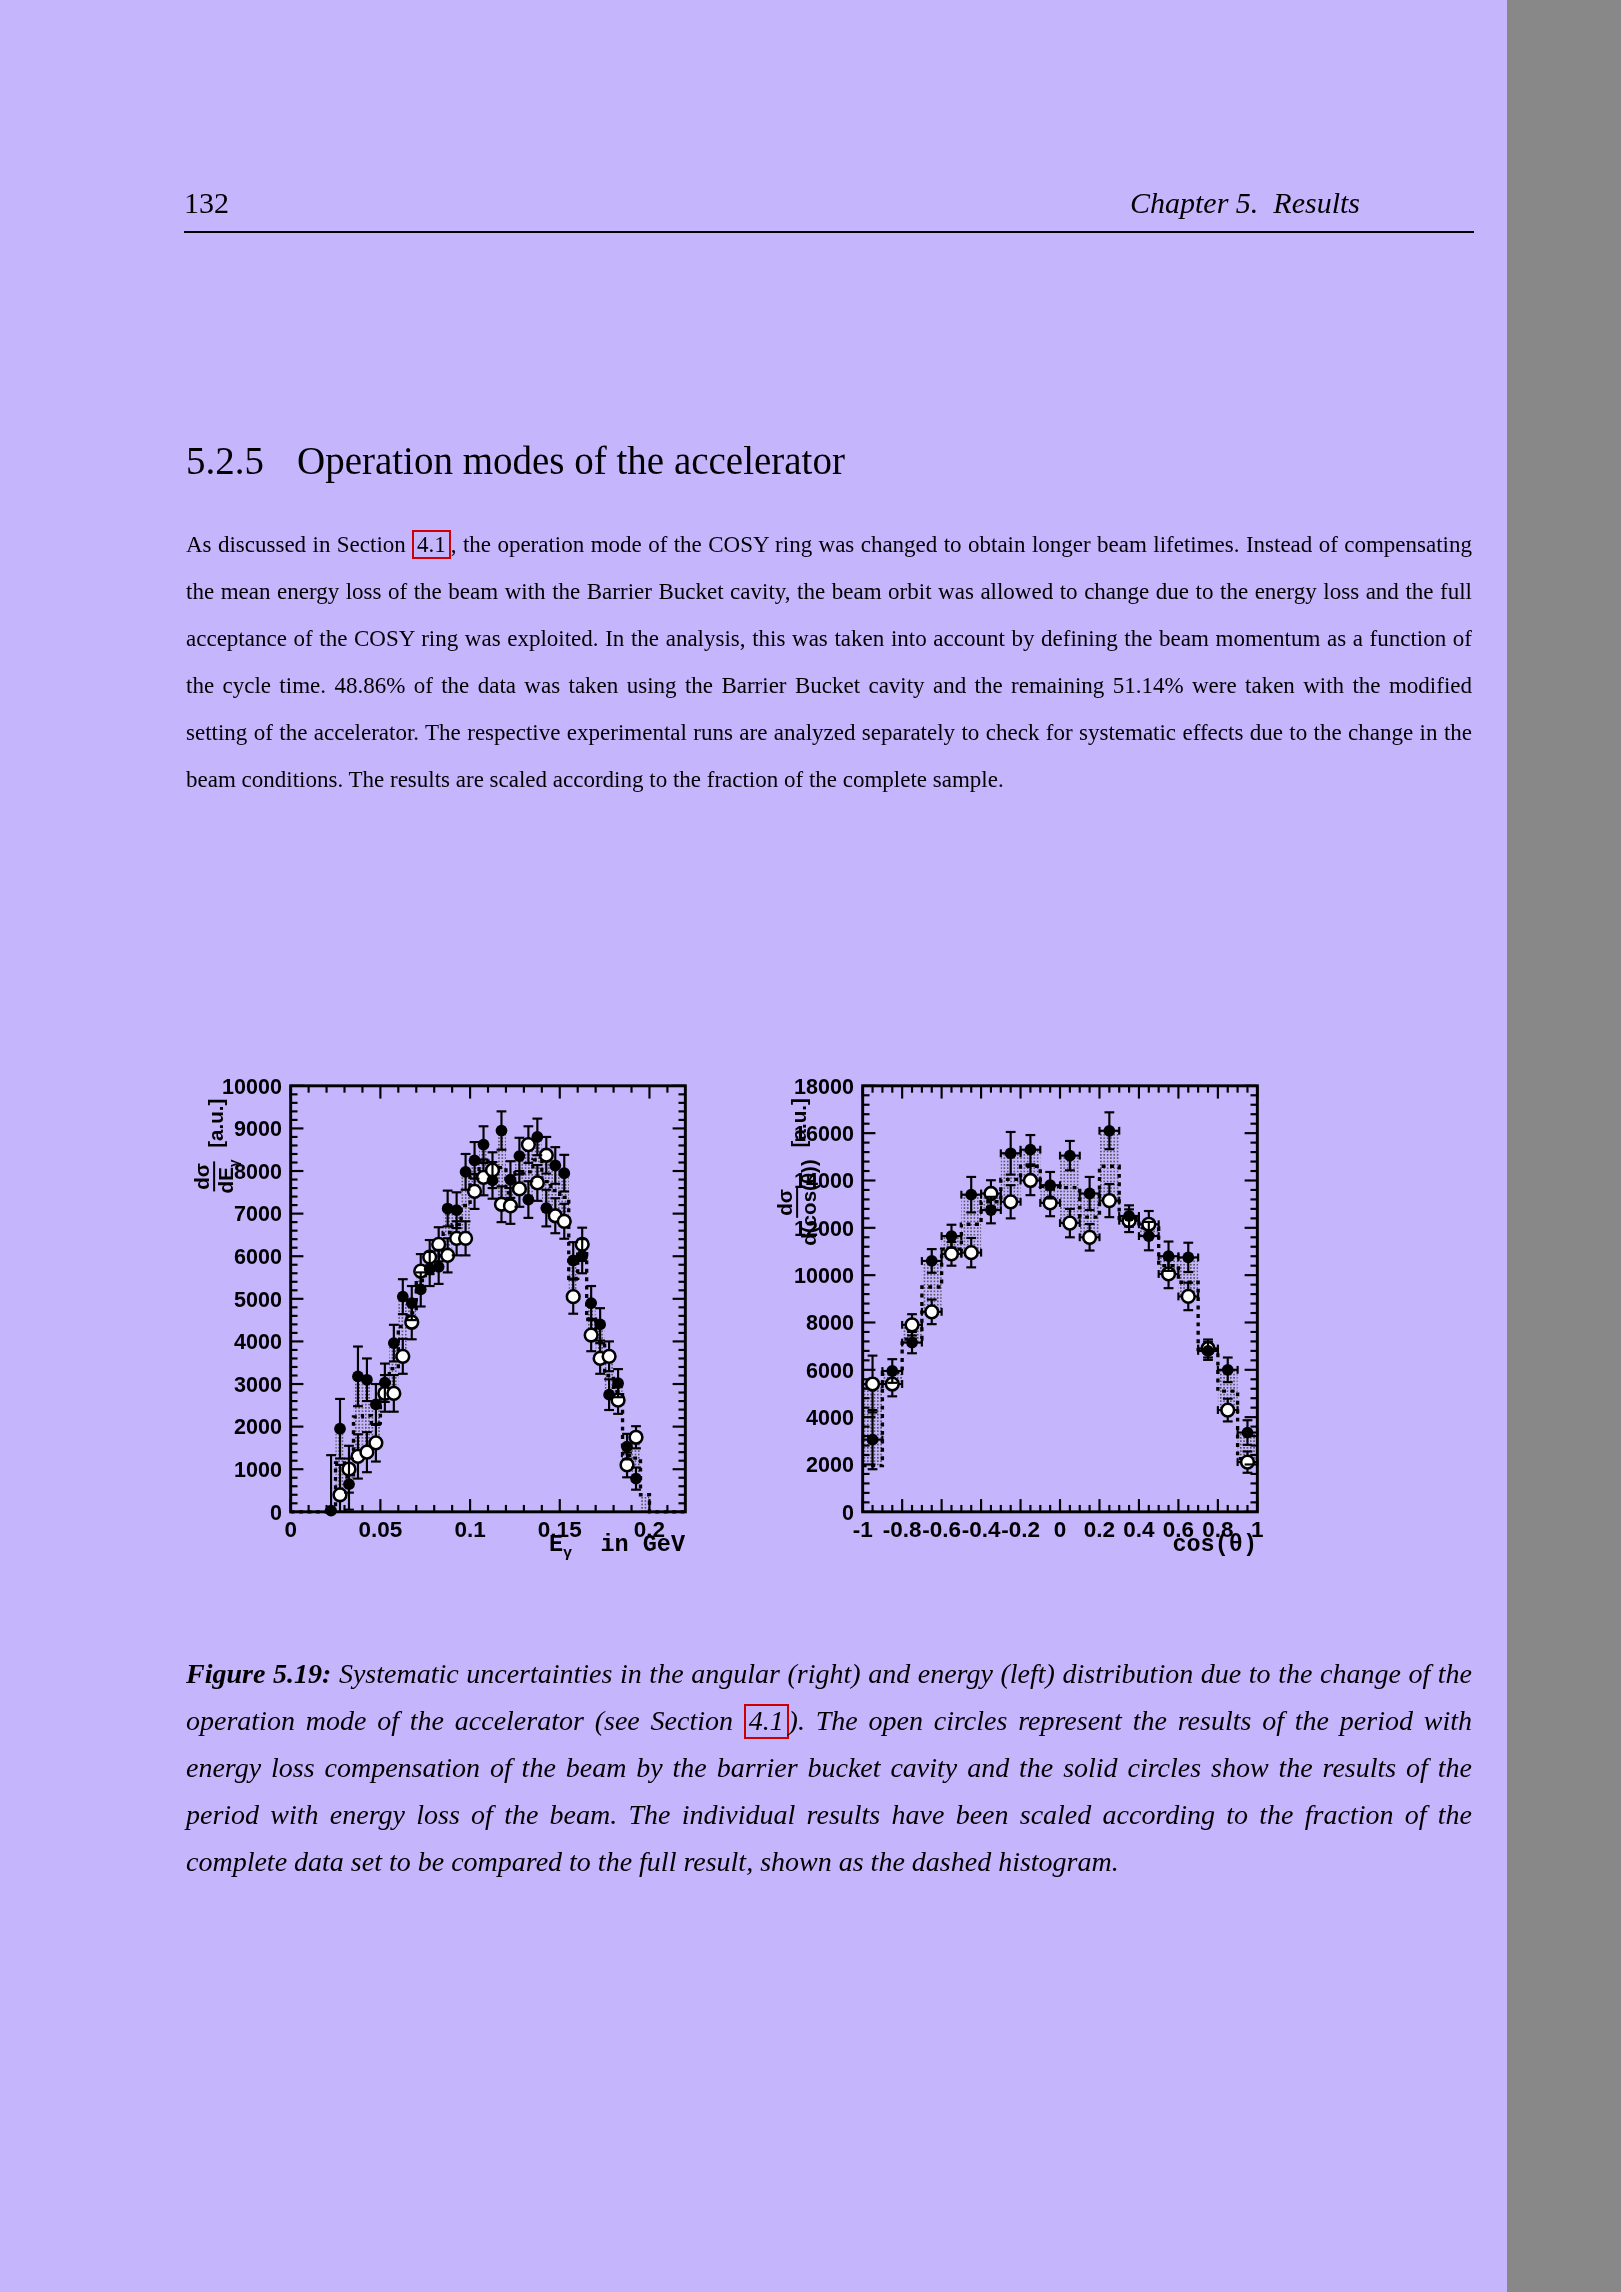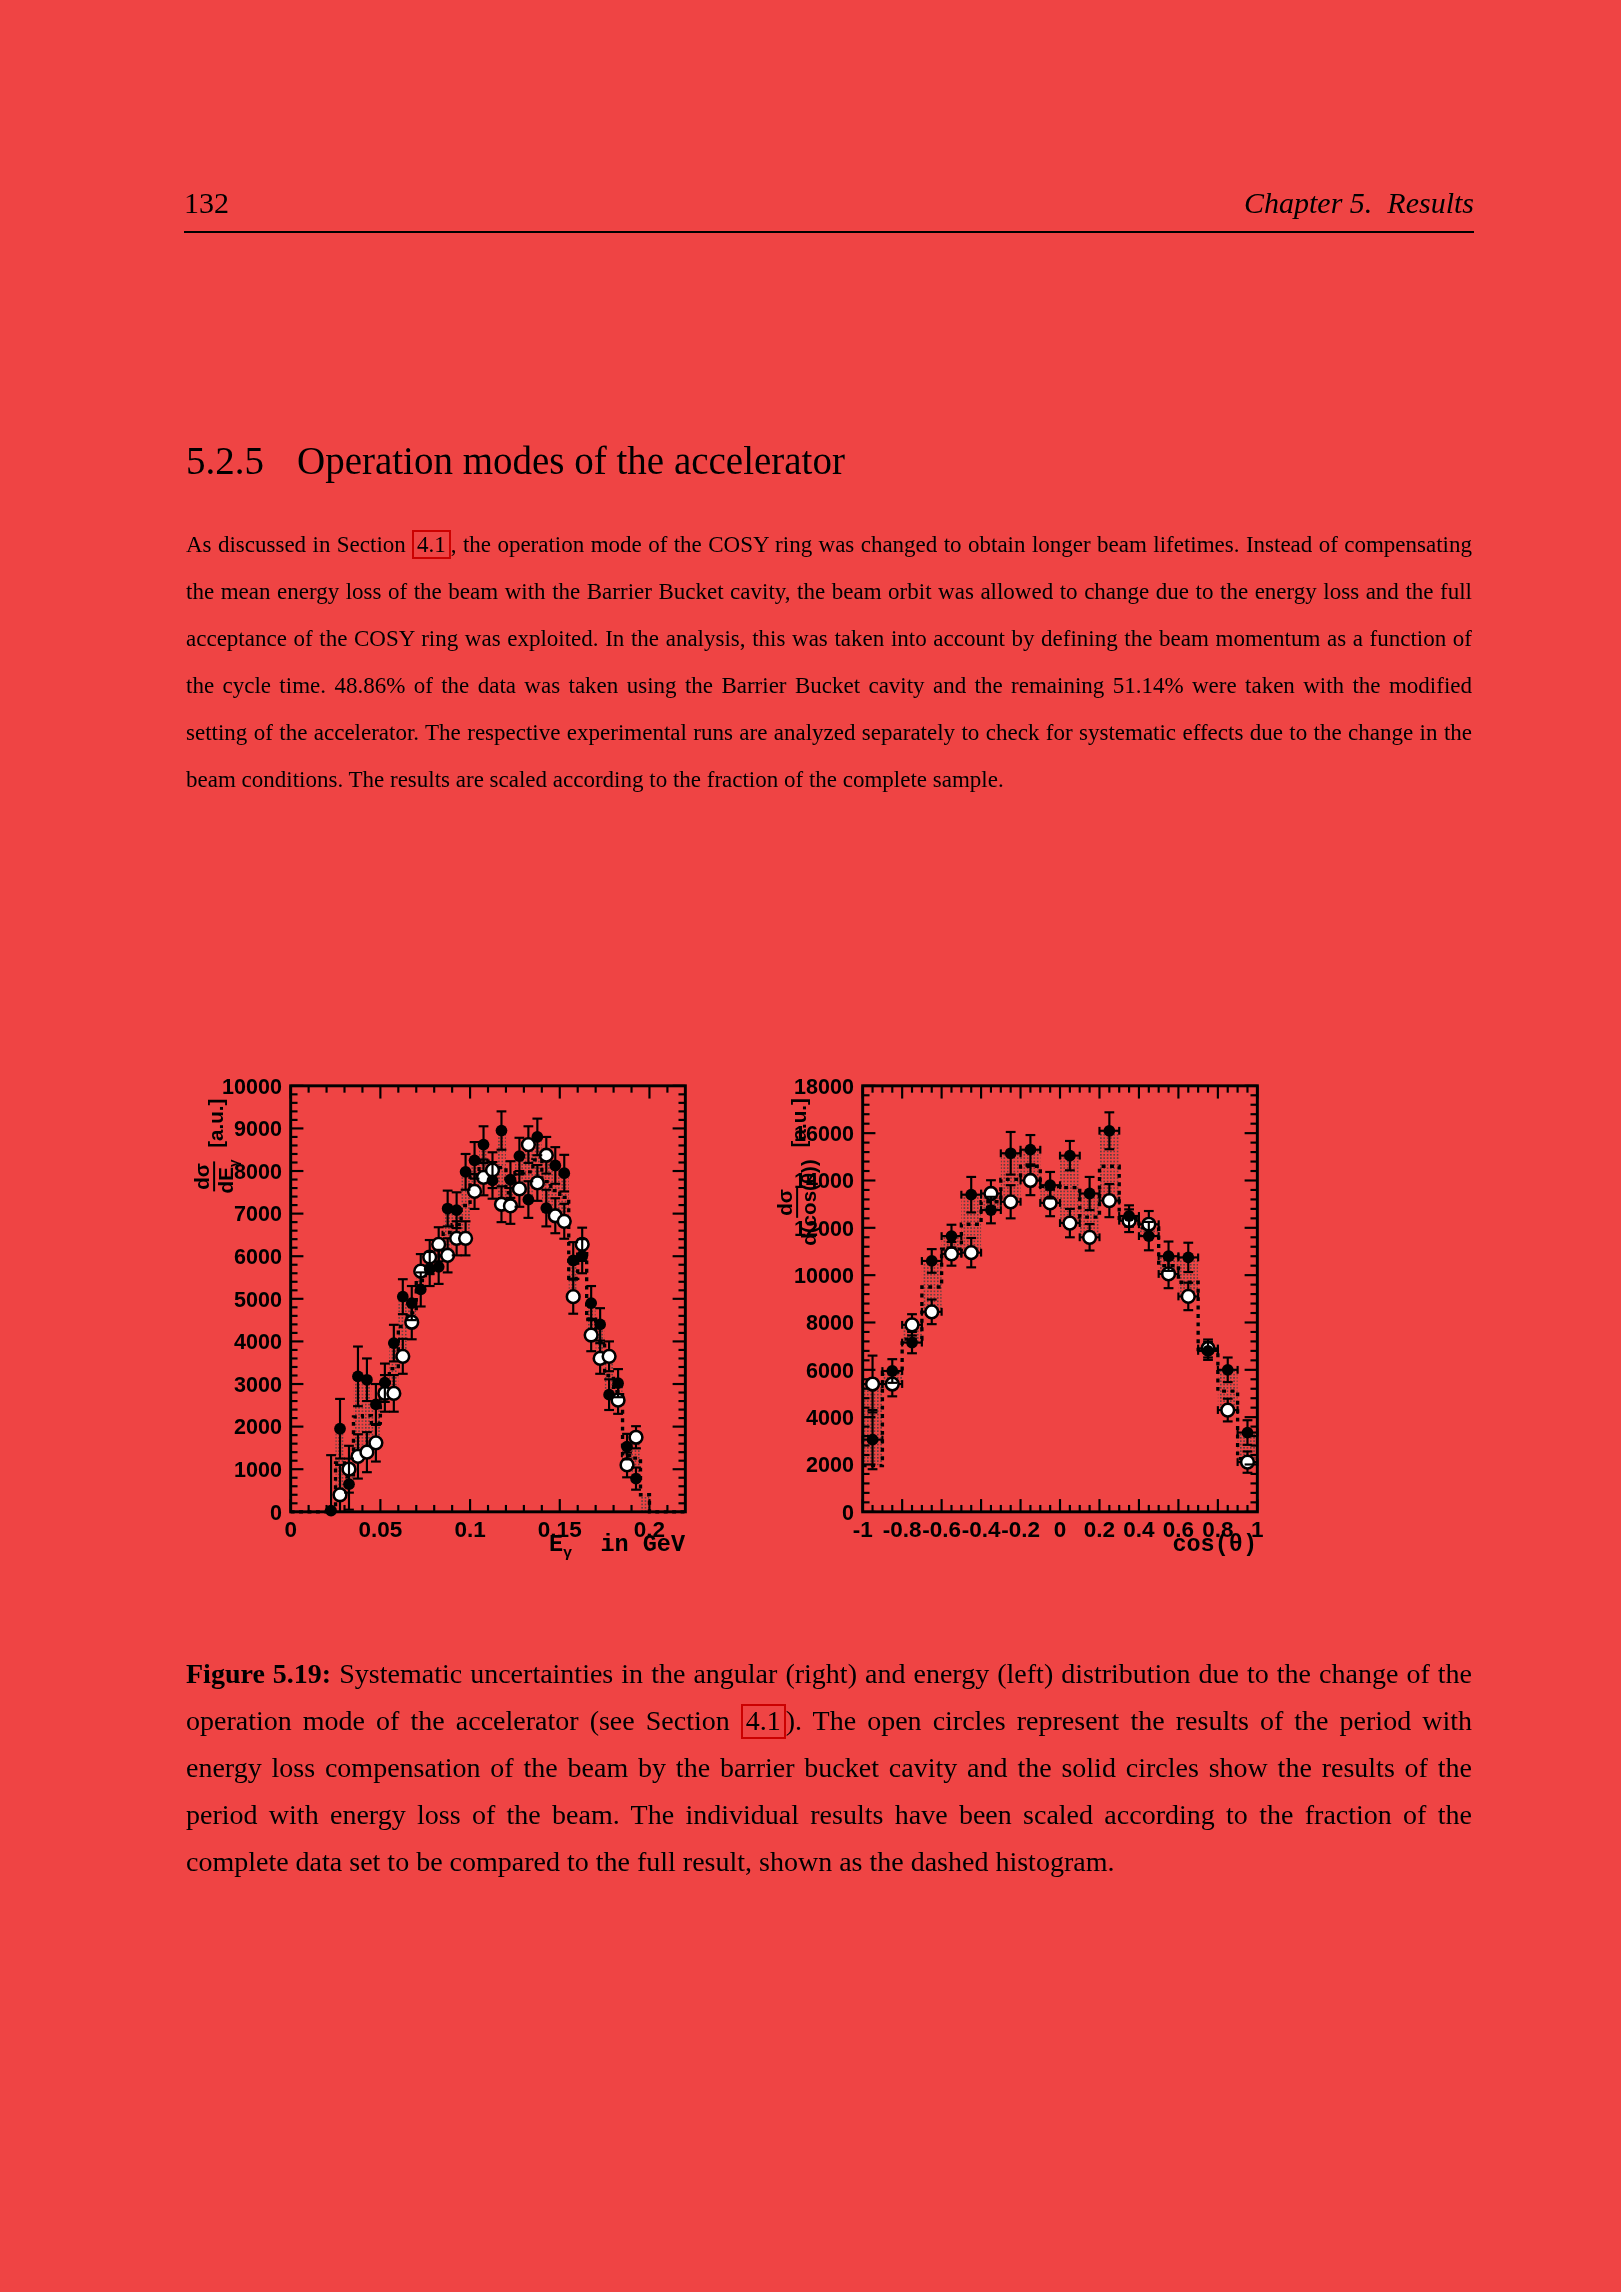--- a/index.html
+++ b/index.html
@@ -1,27 +1,27 @@
 <!DOCTYPE html>
 <html><head>
 <meta charset="utf-8">
 <style>
   html,body{margin:0;padding:0;background:#888;}
-  #page{position:relative;width:1621px;height:2293px;background:#ef4444;
+  #page{position:relative;width:1507px;height:2293px;background:#c4b5fd;
         font-family:"Liberation Serif",serif;color:#000;overflow:hidden;}
   .hdr-num{position:absolute;left:184px;top:186px;font-size:30px;}
   .hdr-chap{position:absolute;right:147px;top:186px;font-size:30px;font-style:italic;white-space:pre;}
   .hdr-rule{position:absolute;left:184px;top:231px;width:1290px;height:2px;background:#000;}
   .para{position:absolute;left:186px;width:1286px;text-align:justify;}
   #intro{top:267px;font-size:29px;line-height:46px;}
   .sec{position:absolute;left:186px;top:438px;font-size:39px;font-weight:normal;}
   .sec .num{margin-right:33px;}
   #bodypara{top:521px;font-size:23px;line-height:47px;}
   .seclink{border:2px solid #cc0000;padding:0 2.9px;display:inline-block;line-height:1.1;}
-  #caption{top:1650px;font-size:28px;line-height:47px;}
+  #caption{top:1650px;font-size:28px;line-height:47px;font-style:italic;}
   .cap-label{font-weight:bold;}
   .chart{position:absolute;top:1063px;width:568px;height:549px;}
   #chartL{left:181px;}
   #chartR{left:753px;}
   .chart svg{position:absolute;left:0;top:0;}
   .ytitle{position:absolute;transform:translate(-50%,-50%) rotate(-90deg);
           font-family:"Liberation Sans",sans-serif;font-weight:bold;font-size:20.6px;
           display:flex;align-items:center;white-space:nowrap;}
   #chartL .ytitle{left:35px;top:84px;}
   #chartR .ytitle{left:46px;top:110px;}

